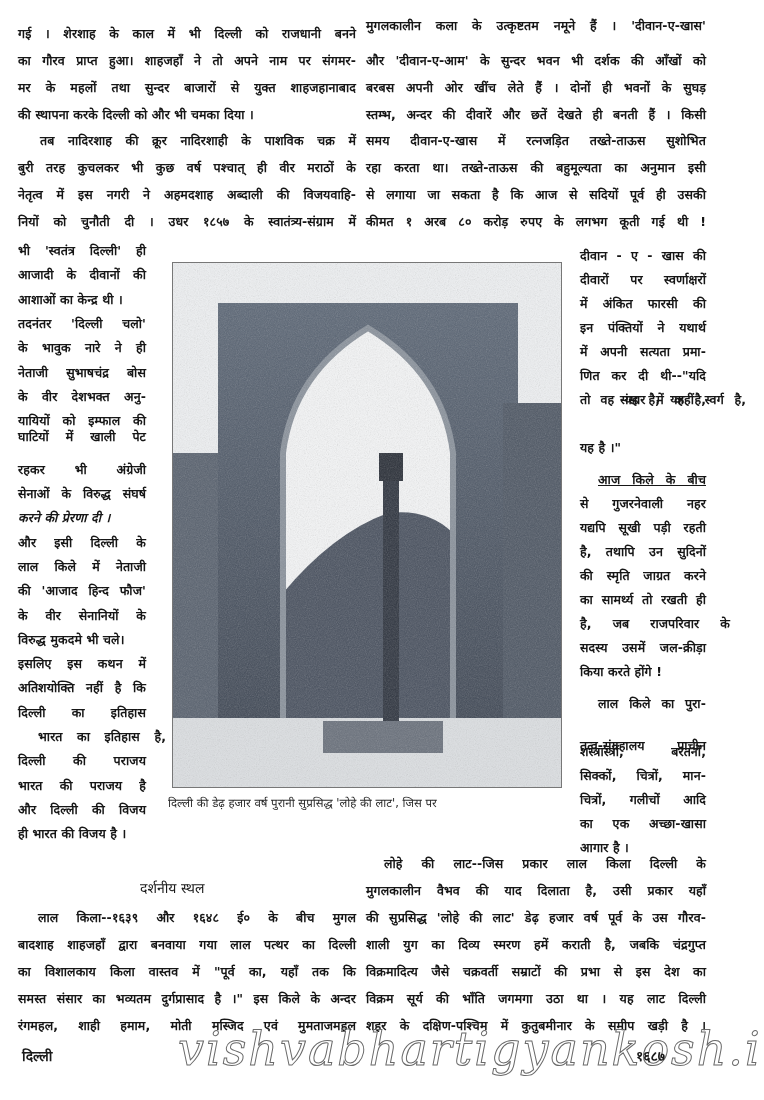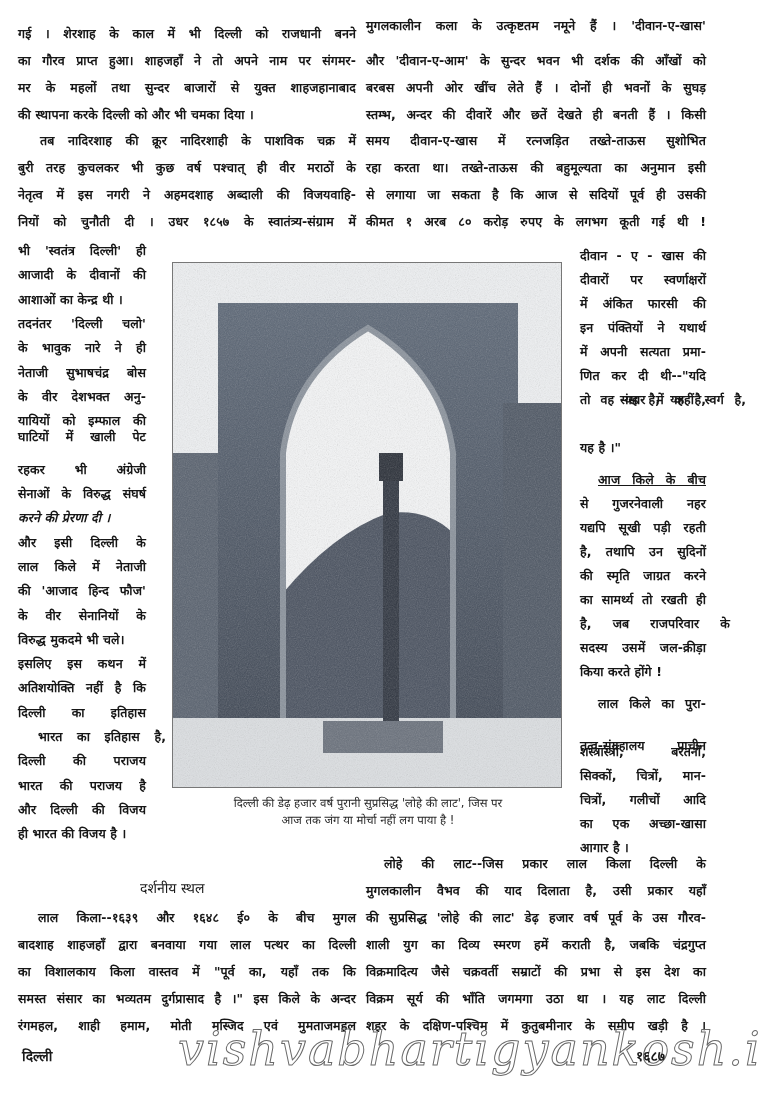--- a/index.html
+++ b/index.html
@@ -18,21 +18,21 @@
   .just { display: block; text-align: justify; text-align-last: justify; }
 
   .photo {
     position: absolute; left: 172px; top: 262px; width: 388px; height: 524px;
     background: #e9ecef; border: 1px solid #777; overflow: hidden;
   }
   .photo svg { width: 100%; height: 100%; display: block; }
 
   .caption {
     position: absolute; left: 168px; top: 795px; width: 400px;
-    text-align: center; font-size: 11.5px; line-height: 17px; color: #2a2a2a;
+    text-align: left; font-size: 11.5px; line-height: 17px; color: #2a2a2a;
   }
 
   .section-heading {
     position: absolute; left: 140px; top: 878px; font-size: 14px;
     color: #1a1a1a; font-weight: 500;
   }
   .bold-lead { font-weight: 800; }
 
   .footer-left {
     position: absolute; left: 22px; top: 1046px; font-size: 14px; font-weight: 600;
@@ -163,21 +163,20 @@
     <rect x="206" y="190" width="24" height="28" fill="#2a2f38"></rect>
 
     <rect x="150" y="458" width="120" height="32" fill="#6a717c"></rect>
 
     <rect x="0" y="0" width="388" height="524" fill="#333" filter="url(#grain)" opacity="0.5"></rect>
   </svg>
 </div>
 
 <div class="caption">
   <div>दिल्ली की डेढ़ हजार वर्ष पुरानी सुप्रसिद्ध 'लोहे की लाट', जिस पर</div>
-  <div>आज तक जंग या मोर्चा नहीं लग पाया है !</div>
 </div>
 
 <div class="section-heading">दर्शनीय स्थल</div>
 
 <div class="full-left">
   <span class="line just" style="top:912px;left:38px;width:318px"><span class="bold-lead">लाल किला--</span><span>१६३९ और १६४८ ई० के बीच मुगल</span></span>
   <span class="line just" style="top:939px;width:338px">बादशाह शाहजहाँ द्वारा बनवाया गया लाल पत्थर का दिल्ली</span>
   <span class="line just" style="top:966px;width:338px">का विशालकाय किला वास्तव में "पूर्व का, यहाँ तक कि</span>
   <span class="line just" style="top:993px;width:338px">समस्त संसार का भव्यतम दुर्गप्रासाद है ।" इस किले के अन्दर</span>
   <span class="line just" style="top:1020px;width:338px">रंगमहल, शाही हमाम, मोती मस्जिद एवं मुमताजमहल</span>

